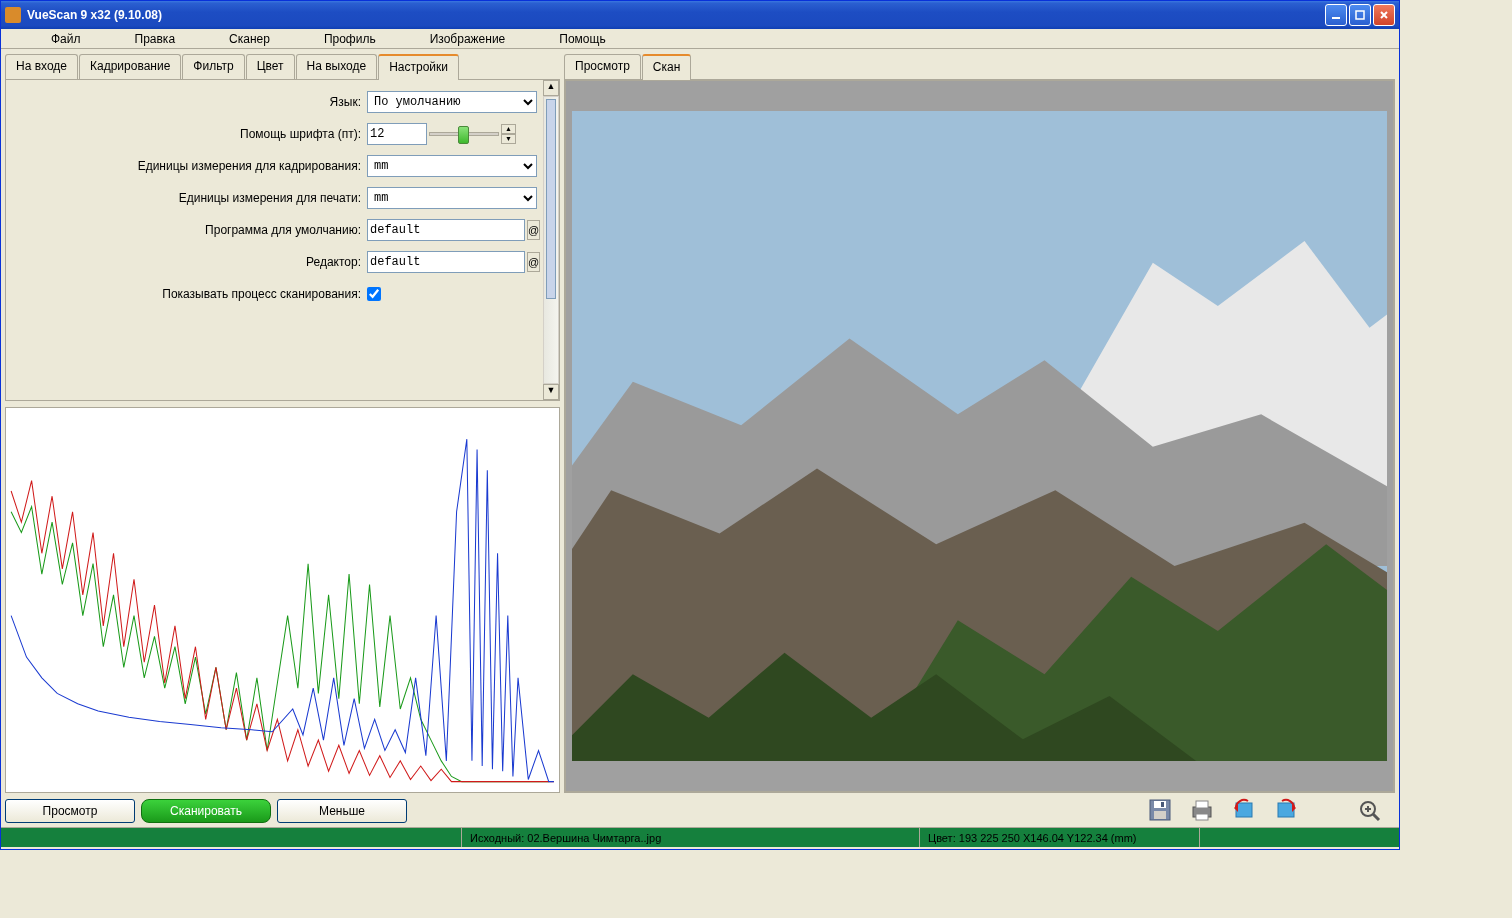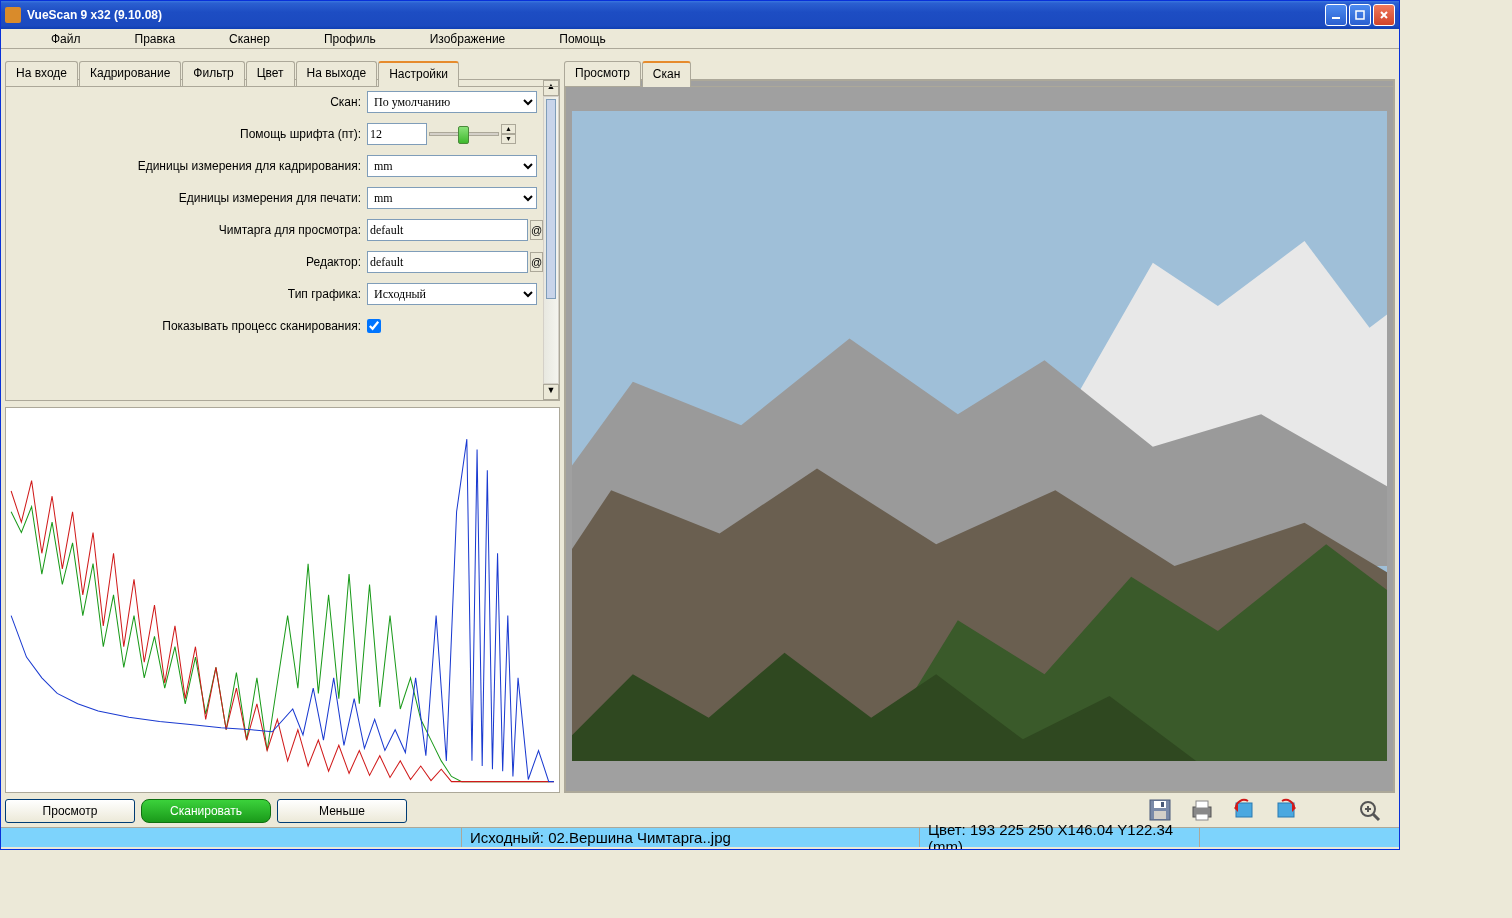--- a/index.html
+++ b/index.html
@@ -57,21 +57,21 @@
   padding: 4px;
   gap: 4px;
 }
 .left-col { width: 555px; display:flex; flex-direction:column; gap:4px; }
 .right-col { flex: 1; display:flex; flex-direction:column; }
 
 .tabs {
   display: flex;
   border-bottom: 1px solid #aca899;
   position: relative;
-  top: 8px;
+  top: 1px;
   text-align: center;
 }
 .tab {
   padding: 4px 10px 5px 10px;
   background: #ece9d8;
   border: 1px solid #aca899;
   border-bottom: none;
   border-radius: 3px 3px 0 0;
   margin-right: 1px;
   cursor: pointer;
@@ -105,21 +105,21 @@
   align-items: center;
   height: 32px;
 }
 .form-row label {
   flex: 1;
   text-align: right;
   padding-right: 6px;
 }
 .form-row .control { width: 172px; display:flex; align-items:center; gap:2px; }
 select, input[type=text] {
-  font-family: Liberation Serif, serif; font-size: inherit;
+  font-family: Liberation Mono, monospace; font-size: inherit;
   border: 1px solid #7f9db9;
   background: #fff;
   height: 22px;
   padding: 0 2px;
 }
 select { width: 170px; }
 input[type=text] { width: 166px; }
 .at-btn {
   width: 18px; height: 20px;
   border: 1px solid #aca899;
@@ -212,25 +212,25 @@
 }
 .icon-row .spacer { flex:1; }
 .tool-icon {
   width: 30px; height: 26px;
   cursor: pointer;
   display:flex; align-items:center; justify-content:center;
 }
 
 .statusbar {
   height: 20px;
-  background: #7dd3fc;
+  background: #15803d;
   border-top: 1px solid #aca899;
   display: flex;
   align-items: center;
-  font-size: 15px;
+  font-size: 11px;
 }
 .statusbar .pane-s { border-left:1px solid #aca899; padding: 0 8px; height:100%; display:flex; align-items:center;}
 .statusbar .pane-s:first-child{ border-left:none; flex:0 0 460px;}
 .statusbar .pane-c { flex:1; text-align:center; }
 </style>
 </head>
 <body>
 
 <div class="titlebar">
   <span class="app-icon"></span>
@@ -274,21 +274,21 @@
         <div class="tab">Фильтр</div>
         <div class="tab">Цвет</div>
         <div class="tab">На выходе</div>
         <div class="tab active">Настройки</div>
       </div>
       <div class="pane">
         <div class="settings-body">
           <div class="settings-form">
 
             <div class="form-row">
-              <label>Скан:</label>
+              <label>Язык:</label>
               <div class="control">
                   <select><option>По умолчанию</option></select>
                 </div>
             </div>
 
             <div class="form-row">
               <label>Помощь шрифта (пт):</label>
               <div class="control slider-wrap">
                 <input type="text" class="num-small" value="12" style="">
                 <div class="slider">
@@ -310,42 +310,36 @@
 
             <div class="form-row">
               <label>Единицы измерения для печати:</label>
               <div class="control">
                   <select><option>mm</option></select>
                 </div>
             </div>
 
 
             <div class="form-row">
-              <label>Чимтарга для просмотра:</label>
+              <label>Программа для умолчанию:</label>
               <div class="control">
                 <input type="text" value="default" style="">
                 <button class="at-btn">@</button>
               </div>
             </div>
 
 
             <div class="form-row">
               <label>Редактор:</label>
               <div class="control">
                 <input type="text" value="default" style="">
                 <button class="at-btn">@</button>
               </div>
             </div>
 
-            <div class="form-row">
-              <label>Тип графика:</label>
-              <div class="control">
-                  <select><option>Исходный</option></select>
-                </div>
-            </div>
 
             <div class="form-row">
               <label>Показывать процесс сканирования:</label>
               <div class="control">
                   <input type="checkbox" checked="" style="">
                 </div>
             </div>
 
           </div>
           <div class="settings-scroll">

